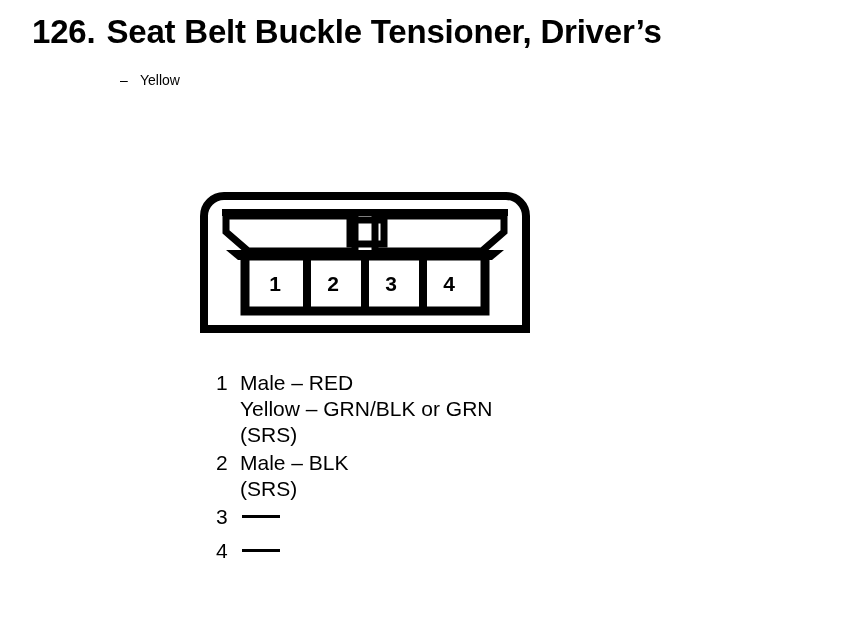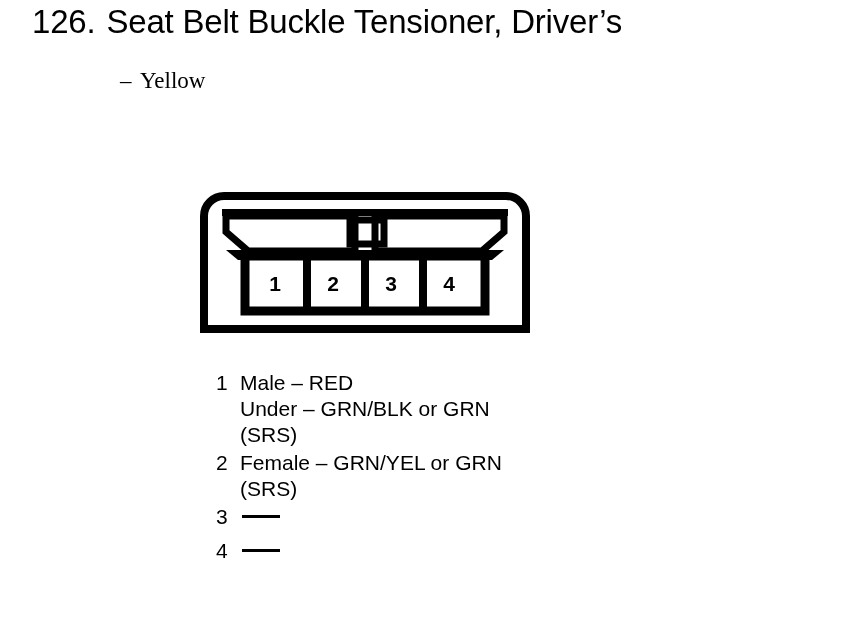--- a/index.html
+++ b/index.html
@@ -15,43 +15,42 @@
     overflow: hidden;
     font-family: "Liberation Sans", sans-serif;
     color: #000000;
     -webkit-font-smoothing: none;
   }
 
   
   .page-title {
     position: absolute;
     left: 32px;
-    top: 4px;
+    top: 14px;
     font-size: 33px;
-    font-weight: normal;
+    font-weight: bold;
     letter-spacing: -0.2px;
     white-space: nowrap;
     line-height: 1.08;
   }
   .title-num {
     display: inline-block;
     margin-right: 11px;
   }
 
   
   .attr-list {
     position: absolute;
     left: 120px;
     top: 66px;
     line-height: 29px;
   }
   .attr-row {
-    font-size: 23px;
+    font-size: 14px;
     white-space: nowrap;
-    font-family: Liberation Serif, serif;
   }
   .attr-dash {
     display: inline-block;
     width: 20px;
   }
 
   
   .connector {
     position: absolute;
     left: 200px;
@@ -147,29 +146,29 @@
     <text class="pin-num" x="249" y="99">4</text>
   </svg>
 </div>
 
 <div class="legend">
 
   <div class="legend-entry">
     <span class="legend-idx">1</span>
     <div class="legend-body">
       <div class="legend-line">Male – RED</div>
-      <div class="legend-line">Under – GRN/BLK or GRN</div>
+      <div class="legend-line">Yellow – GRN/BLK or GRN</div>
       <div class="legend-line">(SRS)</div>
     </div>
   </div>
 
   <div class="legend-entry">
     <span class="legend-idx">2</span>
     <div class="legend-body">
-      <div class="legend-line">Female – GRN/YEL or GRN</div>
+      <div class="legend-line">Male – BLK</div>
       <div class="legend-line">(SRS)</div>
     </div>
   </div>
 
   <div class="legend-entry entry-empty">
     <span class="legend-idx">3</span>
     <div class="legend-body">
       <div class="legend-line"><span class="legend-rule"></span></div>
     </div>
   </div>

